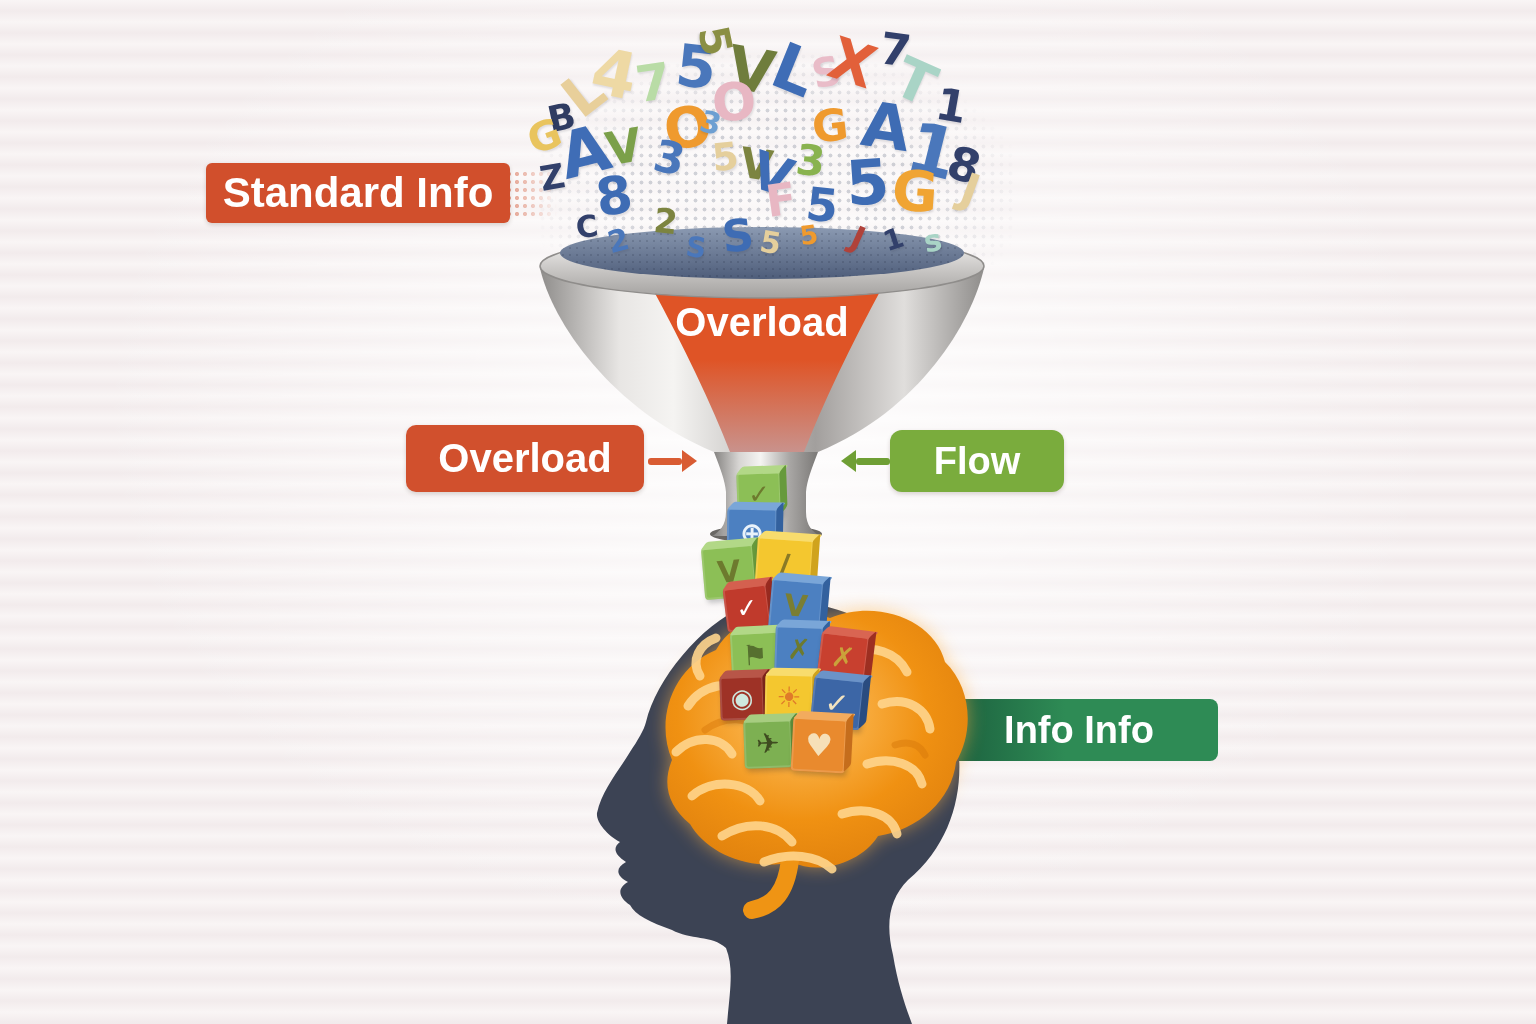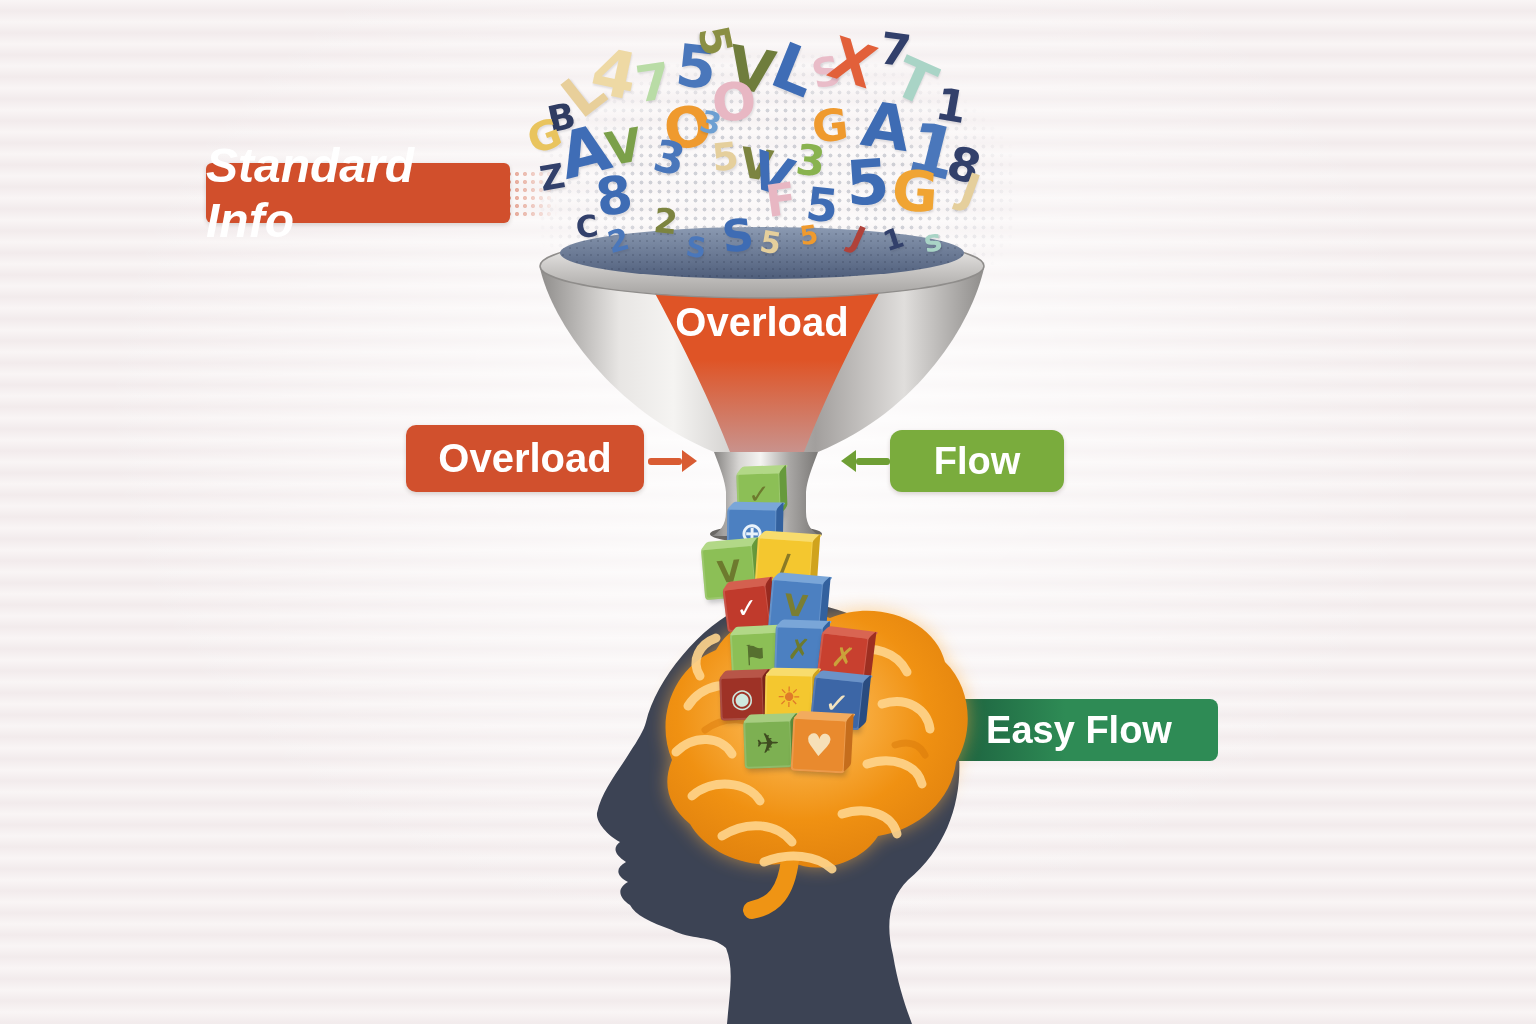--- a/index.html
+++ b/index.html
@@ -19,21 +19,21 @@
   }
   #halftone-red{left:505px;top:170px;width:52px;height:50px;
     background-image:radial-gradient(circle, rgba(209,79,44,.55) 1.7px, rgba(0,0,0,0) 2.4px);
     background-size:8px 8px;
     -webkit-mask-image:linear-gradient(90deg,#000,rgba(0,0,0,0));
     mask-image:linear-gradient(90deg,#000,rgba(0,0,0,0));
   }
   svg{position:absolute;left:0;top:0;}
   .label{display:flex;align-items:center;justify-content:center;font-weight:bold;
     box-shadow:0 2px 4px rgba(60,40,30,.18);}
-  #label-standard{left:206px;top:163px;width:304px;height:60px;border-radius:6px;font-size:48px;font-style:italic;}
+  #label-standard{left:206px;top:163px;width:304px;height:60px;border-radius:6px;font-size:42px;}
   #label-overload{left:406px;top:425px;width:238px;height:67px;border-radius:10px;font-size:40px;}
   #label-flow{left:890px;top:430px;width:174px;height:62px;border-radius:12px;font-size:38px;}
   #label-easy{left:940px;top:699px;width:278px;height:62px;border-radius:0 8px 8px 0;font-size:38px;box-shadow:none;}
   #funnel-overload-text{left:632px;top:296px;width:260px;height:52px;display:flex;align-items:center;justify-content:center;
     font-weight:bold;font-size:40px;z-index:3;}
   .arrow{height:7px;border-radius:3px;}
   .arrow::after{content:"";position:absolute;top:-8px;width:0;height:0;border:11px solid transparent;}
   .arrow-right::after{left:100%;border-left:15px solid var(--c);}
   .arrow-left::after{right:100%;border-right:15px solid var(--c);}
   #arrow-overload{left:648px;top:458px;width:34px;}
@@ -54,21 +54,21 @@
 </style>
 </head>
 <body>
 
 <div id="stage">
 
   <div class="abs" id="halftone"></div>
   <div class="abs" id="halftone-red"></div>
 
   <div class="abs label z1" id="label-easy" style="background: linear-gradient(90deg, rgb(26, 92, 60) 0%, rgb(46, 139, 85) 45%);">
-    <span style="color: rgb(255, 255, 255);">Easy Flow</span>
+    <span style="color: rgb(255, 255, 255);">Info Info</span>
   </div>
 
   <svg class="z2" width="1536" height="1024" viewBox="0 0 1536 1024">
     <defs>
       <linearGradient id="bowlGrad" x1="0" y1="0" x2="1" y2="0">
         <stop offset="0" stop-color="#8f8d8b"></stop>
         <stop offset="0.18" stop-color="#e8e6e4"></stop>
         <stop offset="0.30" stop-color="#f5f4f2"></stop>
         <stop offset="0.48" stop-color="#c9c7c5"></stop>
         <stop offset="0.62" stop-color="#a29f9d"></stop>

